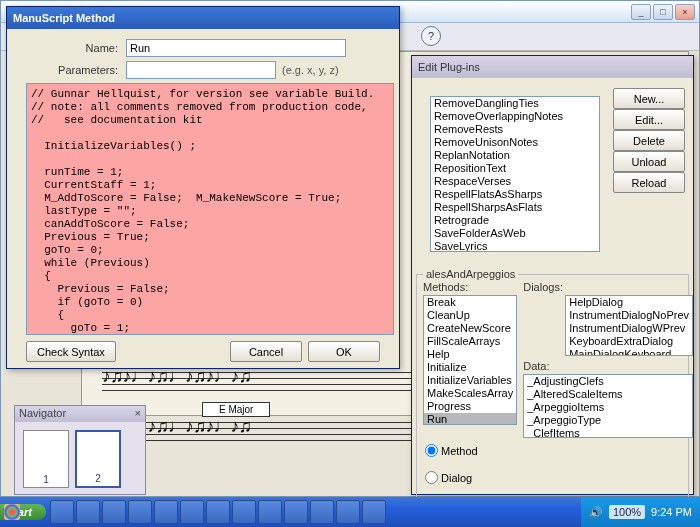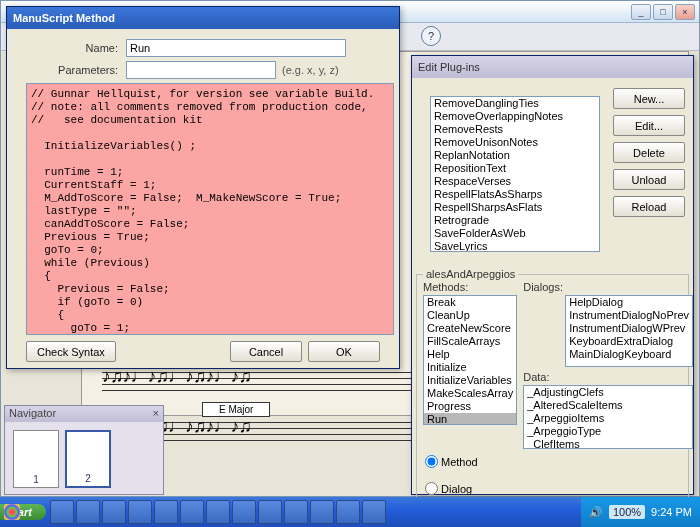--- a/index.html
+++ b/index.html
@@ -17,21 +17,21 @@
 .help-circle { position: absolute; left: 420px; top: 3px; width: 20px; height: 20px; border: 1px solid #5a7a9a; border-radius: 50%; text-align: center; line-height: 18px; background: #f0f4fa; color: #335; }
 
 .score-area { position: absolute; top: 50px; left: 80px; right: 10px; bottom: 80px; background: #f5f0e4; border: 1px solid #999; }
 .staff-lines { position: absolute; left: 20px; right: 20px; height: 24px; }
 .staff-lines::before { content: ""; position: absolute; left:0; right:0; top:0; height:24px;
   background: repeating-linear-gradient(to bottom, #333 0, #333 1px, transparent 1px, transparent 6px); }
 .notes-overlay { position: relative; font-size: 18px; color: #000; letter-spacing: -1px; top: -6px; }
 .key-label { position: absolute; background: #fff; border: 1px solid #333; padding: 1px 16px; font-size: 10px; }
 
 
-.navigator { position: absolute; left: 4px; bottom: 32px; width: 160px; height: 90px; background: #e4e0ec; border: 1px solid #8a88a8; }
+.navigator { position: absolute; left: 14px; bottom: 32px; width: 132px; height: 90px; background: #e4e0ec; border: 1px solid #8a88a8; }
 .navigator .hdr { background: linear-gradient(#d8d4e8, #c0bcd4); height: 16px; padding: 1px 4px; font-size: 10px; color: #444; display: flex; justify-content: space-between; }
 .navigator .pages { display: flex; gap: 6px; padding: 8px; }
 .navigator .page { width: 46px; height: 58px; background: #fff; border: 1px solid #888; display: flex; align-items: flex-end; justify-content: center; font-size: 10px; color: #336; padding-bottom: 2px; }
 .navigator .page.active { border: 2px solid #3858a8; }
 
 
 .dialog { position: absolute; background: #ece9d8; border: 1px solid #0a246a; box-shadow: 2px 2px 6px rgba(0,0,0,0.3); }
 .dlg-titlebar { height: 22px; background: linear-gradient(#3b77d8, #2a5bb8); color: #fff; display: flex; align-items: center; padding: 0 6px; font-weight: bold; font-size: 11px; }
 .dlg-titlebar .spacer { flex: 1; }
 .dlg-body { padding: 6px 19px; }
@@ -43,21 +43,21 @@
 .btn { min-width: 72px; height: 21px; background: linear-gradient(#fff, #e4e0d4); border: 1px solid #888; border-radius: 2px; padding: 0 10px; cursor: pointer; }
 .btn-row { display: flex; gap: 6px; margin-top: 6px; }
 
 
 .plugins-dlg { left: 411px; top: 55px; width: 283px; height: 440px; }
 .plugins-dlg .group { border: 1px solid #bbb; margin: 4px; padding: 4px 6px 6px; position: relative; }
 .plugins-dlg .group > .legend { position: absolute; top: -7px; left: 6px; background: #ece9d8; padding: 0 3px; color: #333; }
 .listbox { background: #fff; border: 1px solid #7f9db9; overflow: hidden; }
 .listbox .item { padding: 0 3px; height: 13px; line-height: 13px; white-space: nowrap; }
 .listbox .item.sel { background: #b8b8b8; }
-.side-buttons { position: absolute; right: 8px; top: 10px; display: flex; flex-direction: column; gap: 6px; }
+.side-buttons { position: absolute; right: 8px; top: 10px; display: flex; flex-direction: column; }
 .radio-row { display: flex; gap: 14px; margin: 6px 2px; flex-direction: column; }
 .radio-row label { display: flex; align-items: center; gap: 3px; }
 .radio-row input { margin: 0; }
 
 
 .taskbar { position: absolute; left: 0; right: 0; bottom: 0; height: 30px; background: linear-gradient(#3b77d8, #245edb 40%, #1d4fb8); display: flex; align-items: center; }
 .start-btn { height: 16px; background: linear-gradient(#5fb556, #3a8a32); color: #fff; font-weight: bold; font-style: italic; padding: 0 14px 0 8px; border-radius: 0 8px 8px 0; display: flex; align-items: center; position: relative; }
 .start-btn::before { content:""; position:absolute; left:4px; width:16px; height:16px; background: radial-gradient(#f55 20%, #5c5 40%, #55f 60%, #fc5 80%); border-radius:3px; }
 .task-items { display: flex; gap: 2px; margin-left: 4px; flex: 1; overflow: hidden; }
 .task-item { width: 24px; height: 24px; background: linear-gradient(#5a8ae0, #3a6ac0); border: 1px solid #2a4a8a; border-radius: 2px; }
@@ -196,21 +196,21 @@
             <div class="item">Help</div>
             <div class="item">Initialize</div>
             <div class="item">InitializeVariables</div>
             <div class="item">MakeScalesArray</div>
             <div class="item">Progress</div>
             <div class="item sel">Run</div>
           </div>
       </div>
       <div class="col">
         <div class="col-label">Dialogs:</div>
-        <div class="listbox" id="dialogs-list" style="height:72px;margin-left:42px;">
+        <div class="listbox" id="dialogs-list" style="height:61px;margin-left:42px;">
             <div class="item">HelpDialog</div>
             <div class="item">InstrumentDialogNoPrev</div>
             <div class="item">InstrumentDialogWPrev</div>
             <div class="item">KeyboardExtraDialog</div>
             <div class="item">MainDialogKeyboard</div>
           </div>
         <div class="col-label" style="margin-top:4px;">Data:</div>
         <div class="listbox" id="data-list" style="height:64px;">
             <div class="item">_AdjustingClefs</div>
             <div class="item">_AlteredScaleItems</div>

